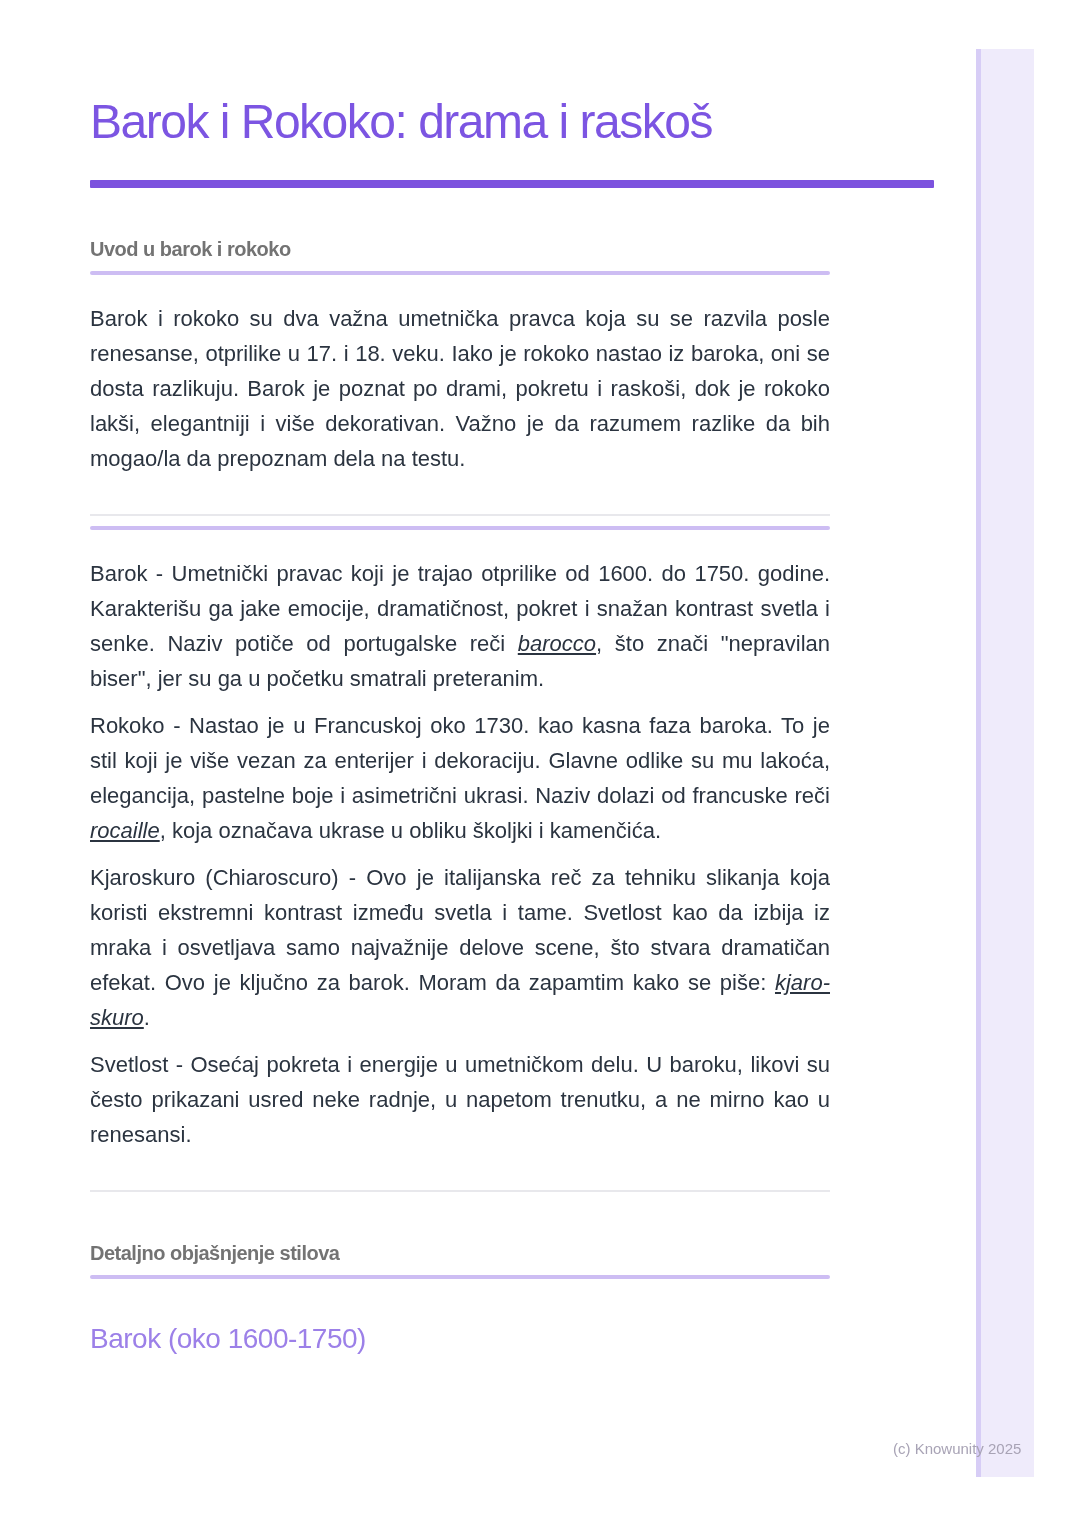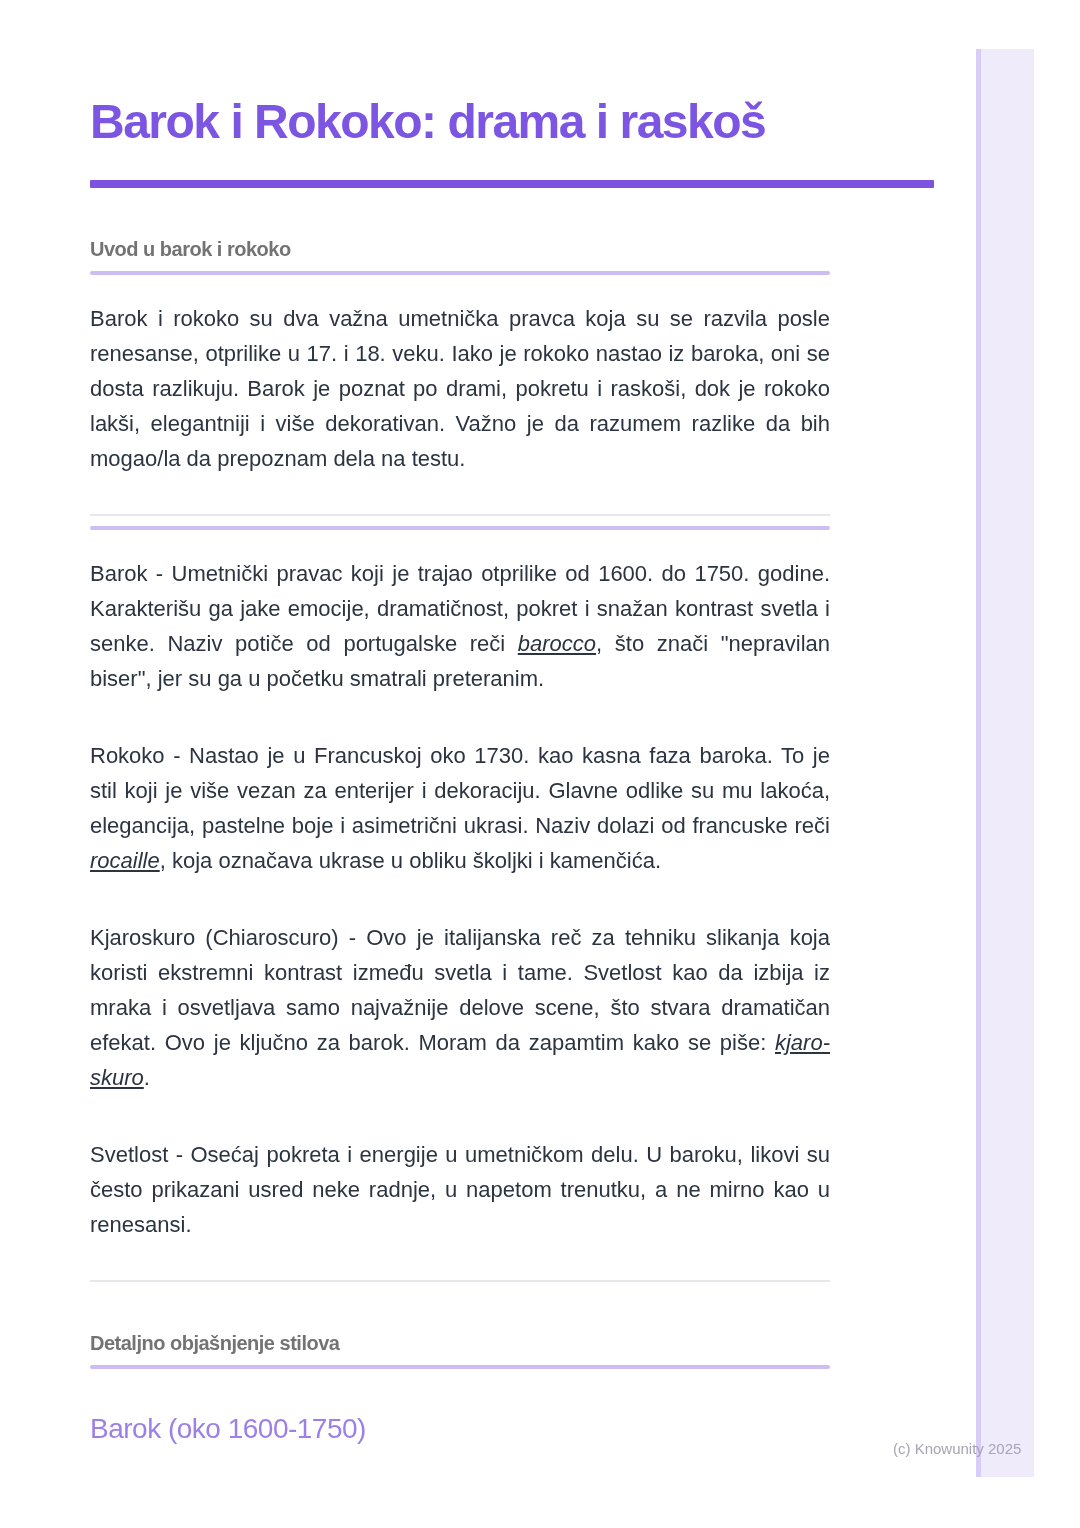--- a/index.html
+++ b/index.html
@@ -22,21 +22,21 @@
   .content {
     position: absolute;
     left: 90px; top: 0;
     width: 740px;
     z-index: 2;
   }
   h1.page-title {
     margin: 96px 0 0 0;
     font-size: 48px;
     line-height: 1.1;
-    font-weight: 700;
+    font-weight: 400;
     letter-spacing: -1.5px;
     color: #7C55E2;
     white-space: nowrap;
   }
   .title-rule {
     width: 844px; height: 8px;
     background: #7C52DE;
     margin-top: 31px;
     border-radius: 1px;
   }
@@ -54,21 +54,21 @@
     margin-top: 10px;
     border-radius: 2px;
   }
   p.body-para {
     margin: 26px 0 0 0;
     font-size: 22px;
     line-height: 35px;
     color: #2B3440;
     text-align: justify;
   }
-  p.body-para + p.body-para { margin-top: 42px; }
+  p.body-para + p.body-para { margin-top: 12px; }
   .run-b { font-weight: 400; }
   .run-i { font-style: italic; text-decoration: underline; }
   hr.divider {
     border: none;
     height: 2px;
     background: #E8E8EC;
     margin: 38px 0 0 0;
     width: 740px;
   }
   h3.sub-heading {

